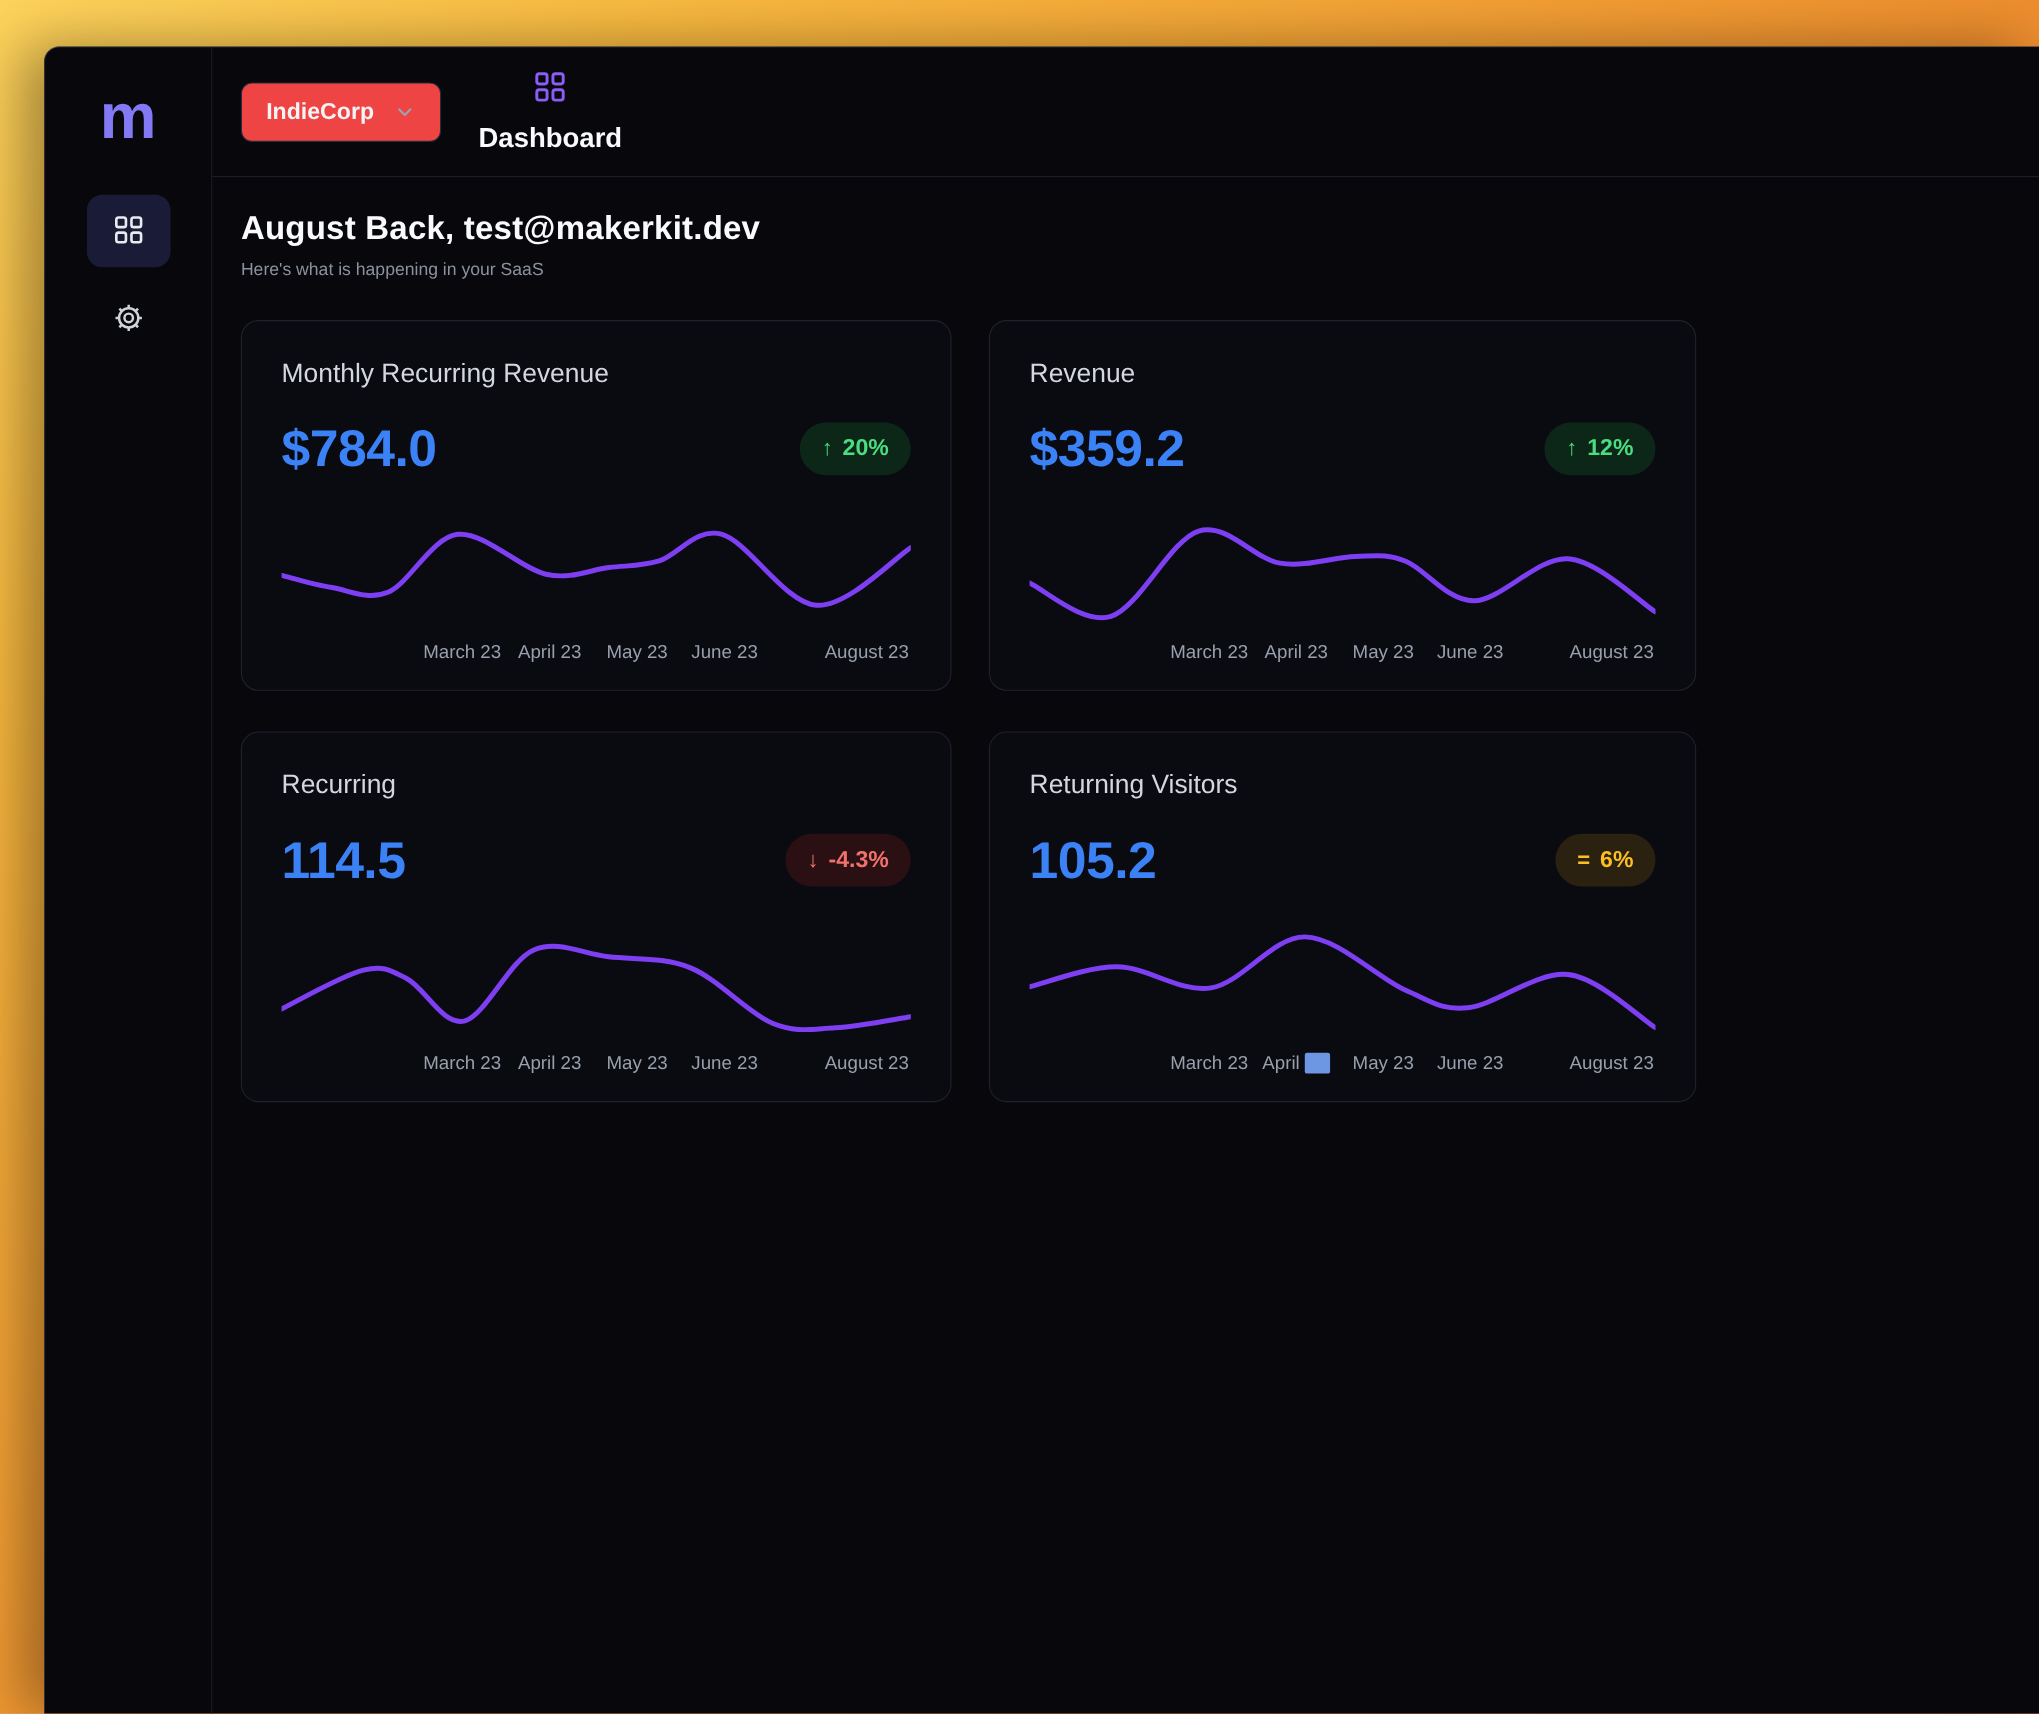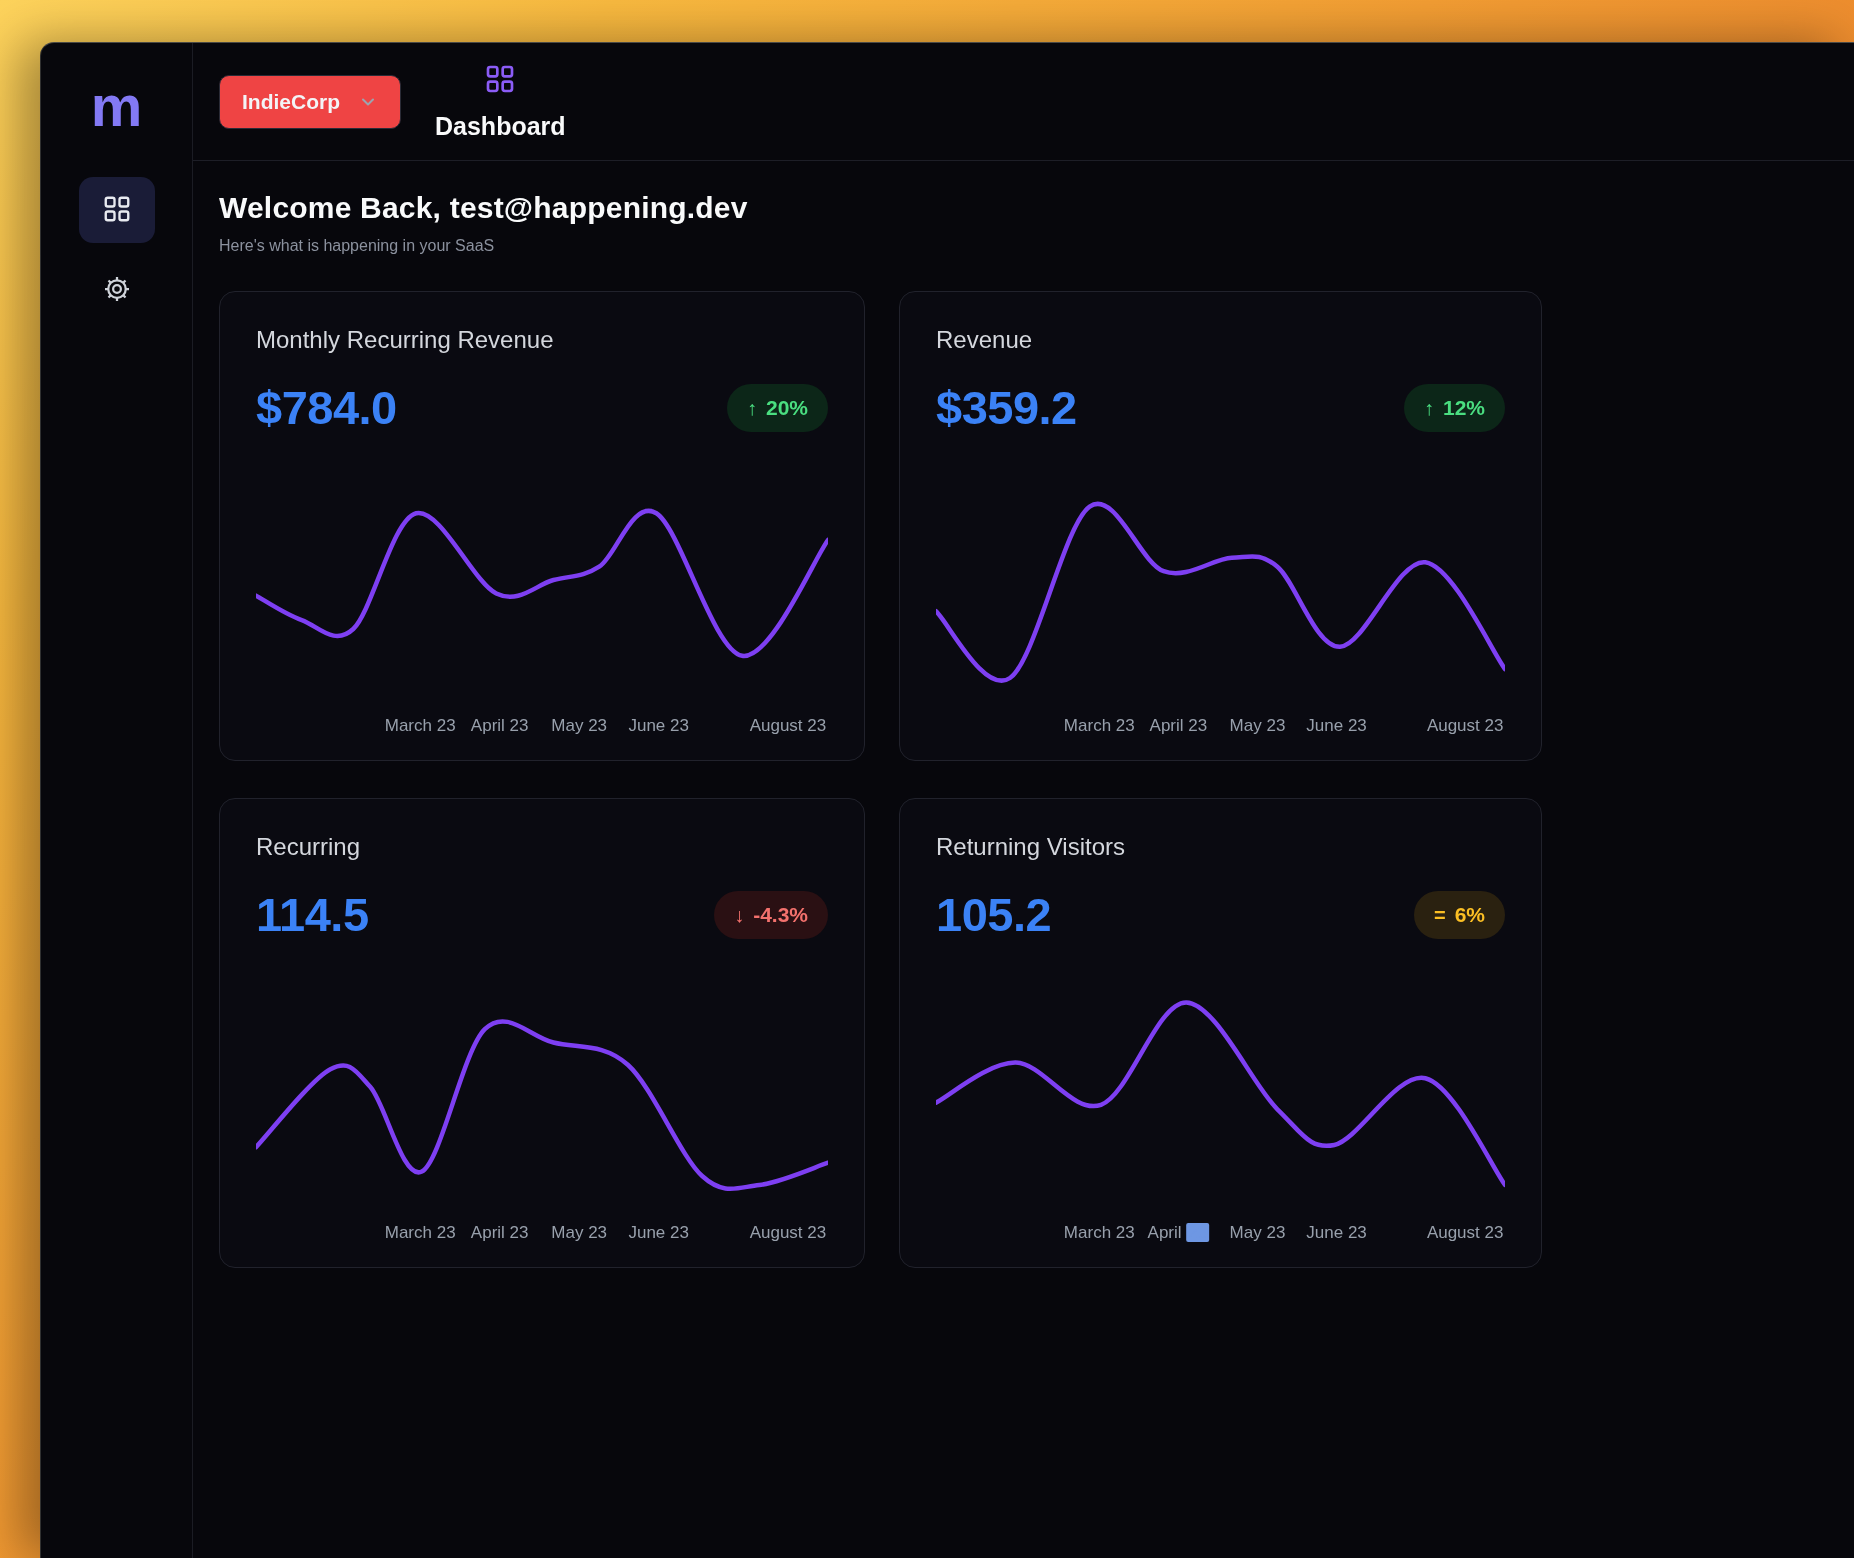--- a/index.html
+++ b/index.html
@@ -59,21 +59,21 @@
   .page-title { font-size:25px; font-weight:600; color:#f9fafb; }
   
   .content { padding:30px 26px 0; }
   h1 { font-size:30px; font-weight:600; color:#f9fafb; margin-bottom:12px; letter-spacing:.2px; }
   .subtitle { font-size:16px; color:#8b919e; margin-bottom:36px; }
   .grid {
     display:grid; grid-template-columns:646px 643px;
     column-gap:34px; row-gap:37px;
   }
   .card {
-    height:470px;
+    height:337px;
     background:#0a0a11;
     border:1px solid #21222c;
     border-radius:16px;
     padding:34px 36px 18px;
     display:flex; flex-direction:column;
   }
   .card h2 { font-size:24px; font-weight:500; color:#d4d7dd; margin-bottom:26px; }
   .value-row { display:flex; align-items:center; justify-content:space-between; }
   .metric-value { font-size:47px; font-weight:700; color:#3b82f6; letter-spacing:-.5px; }
   .badge {
@@ -133,21 +133,21 @@
               <rect x="14" y="3" width="7" height="7" rx="1.6"></rect>
             <rect x="3" y="14" width="7" height="7" rx="1.6"></rect>
               <rect x="14" y="14" width="7" height="7" rx="1.6"></rect>
           </svg>
         </span>
         <span class="page-title">Dashboard</span>
       </div>
     </header>
 
     <div class="content">
-      <h1>Welcome Back, test@happening.dev</h1>
+      <h1>August Back, test@makerkit.dev</h1>
       <div class="subtitle">Here's what is happening in your SaaS</div>
 
       <div class="grid">
 
         <section class="card">
           <h2>Monthly Recurring Revenue</h2>
           <div class="value-row">
             <div class="metric-value">$784.0</div>
             <div class="badge" style="background: rgb(12, 38, 24); color: rgb(74, 222, 128);">
               <span class="t-icon">↑</span>

